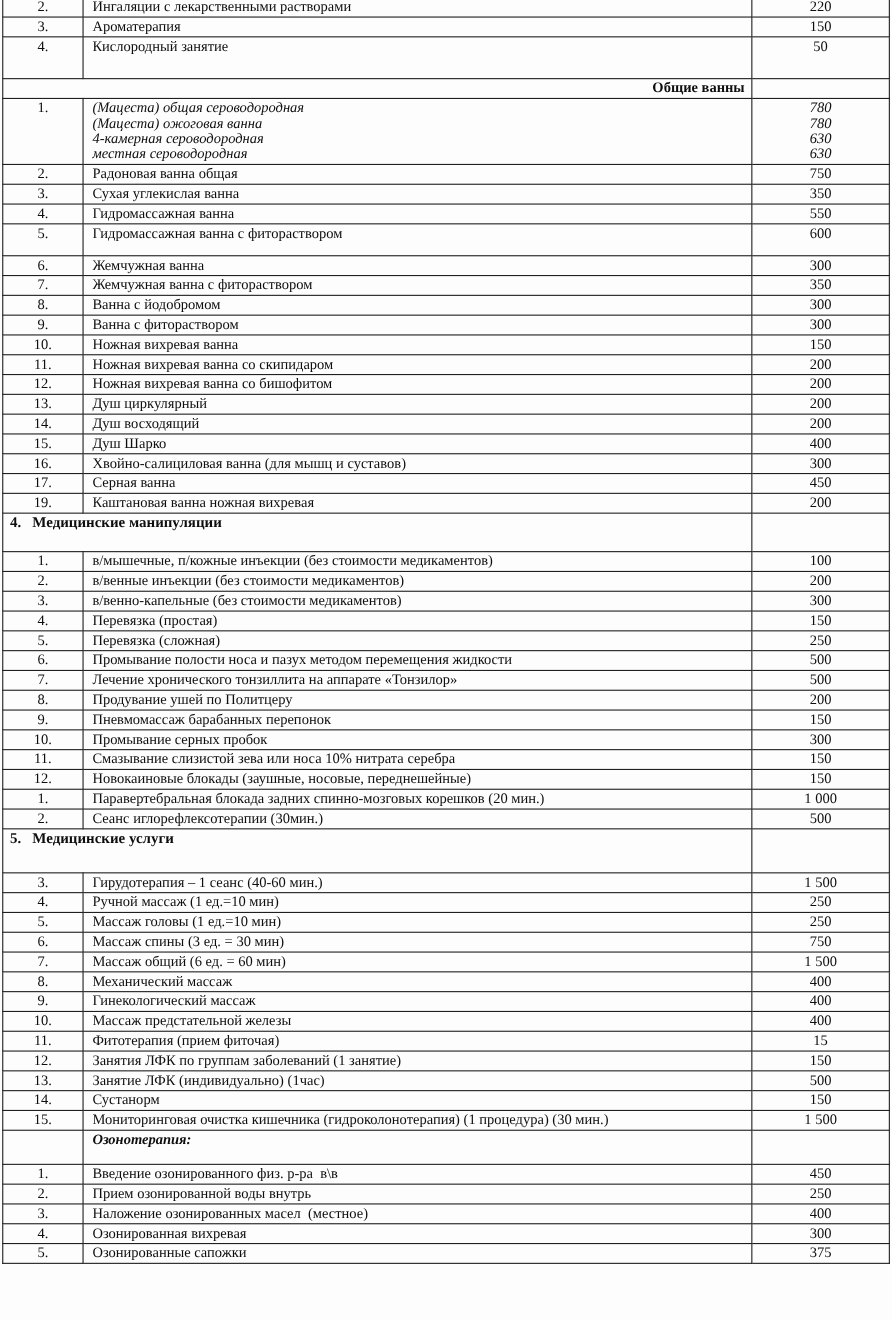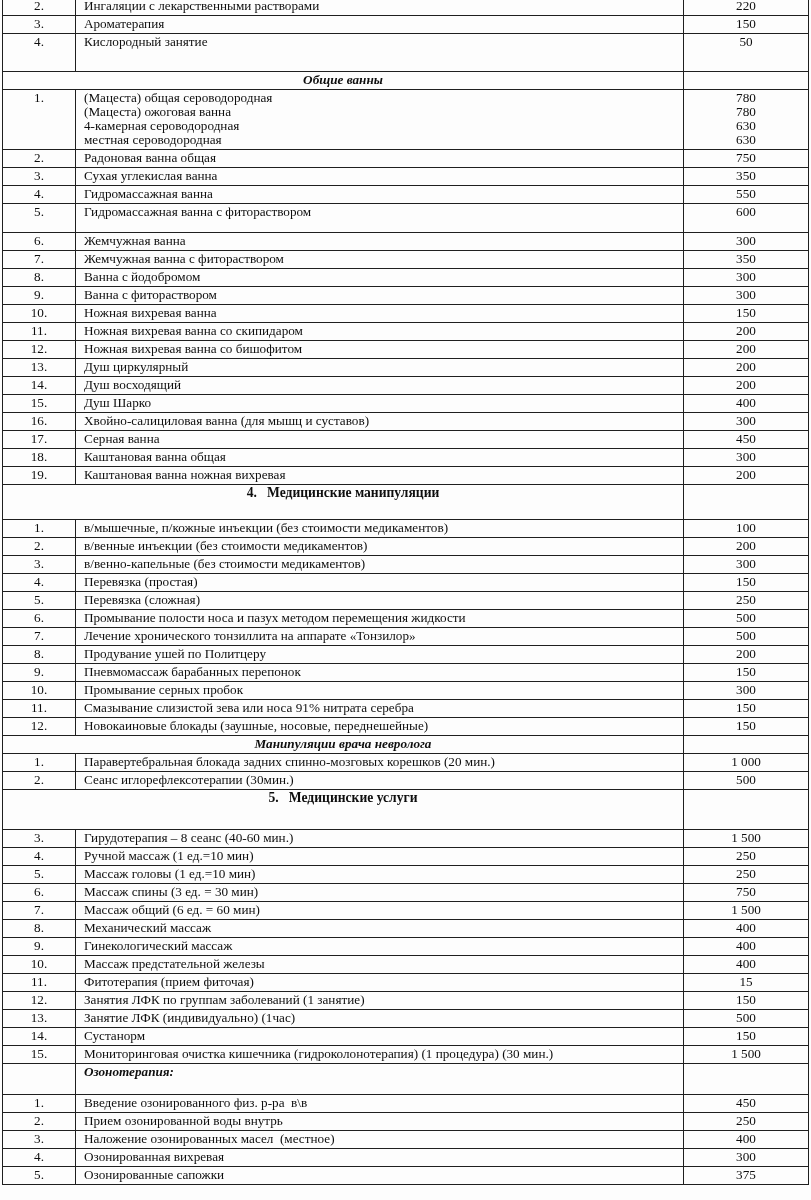--- a/index.html
+++ b/index.html
@@ -31,33 +31,31 @@
   col.c-num { width: 73px; }
   col.c-name { width: 608px; }
   col.c-price { width: 125px; }
   .num-cell { text-align: center; padding-left: 2px; padding-right: 2px; }
   .name-cell { text-align: left; padding-left: 8px; }
   .price-cell { text-align: center; }
   tr.item.tall td { height: 34px; }
   tr.item.tallish td { height: 25px; }
   tr.section td.section-cell {
     font-weight: bold;
-    font-style: italic;
-    text-align: center;
+    text-align: right;
   }
   tr.heading td.heading-cell {
     font-weight: bold;
-    text-align: center;
     height: 31px;
     font-size: 13.6px;
   }
   tr.heading.taller td { height: 36px; font-family: Liberation Serif, serif; }
   tr.subsection td { height: 27px; margin-top: 44px; }
   tr.subsection .name-cell { font-weight: bold; font-style: italic; }
-  .name-line, .price-line { display: block; }
+  .name-line, .price-line { display: block; font-style: italic; }
 </style>
 </head>
 <body>
 
 <div class="page">
   <table class="price-table">
     <colgroup>
       <col class="c-num">
       <col class="c-name">
       <col class="c-price">
@@ -171,25 +169,20 @@
           <td class="num-cell">16.</td>
           <td class="name-cell">Хвойно-салициловая ванна (для мышц и суставов)</td>
           <td class="price-cell">300</td>
         </tr>
         <tr class="item">
           <td class="num-cell">17.</td>
           <td class="name-cell">Серная ванна</td>
           <td class="price-cell">450</td>
         </tr>
         <tr class="item">
-          <td class="num-cell">18.</td>
-          <td class="name-cell">Каштановая ванна общая</td>
-          <td class="price-cell">300</td>
-        </tr>
-        <tr class="item">
           <td class="num-cell">19.</td>
           <td class="name-cell">Каштановая ванна ножная вихревая</td>
           <td class="price-cell">200</td>
         </tr>
         <tr class="heading">
           <td class="heading-cell" colspan="2">4.&nbsp;&nbsp;&nbsp;Медицинские манипуляции</td>
           <td class="price-cell"></td>
         </tr>
         <tr class="item">
           <td class="num-cell">1.</td>
@@ -236,49 +229,45 @@
           <td class="name-cell">Пневмомассаж барабанных перепонок</td>
           <td class="price-cell">150</td>
         </tr>
         <tr class="item">
           <td class="num-cell">10.</td>
           <td class="name-cell">Промывание серных пробок</td>
           <td class="price-cell">300</td>
         </tr>
         <tr class="item">
           <td class="num-cell">11.</td>
-          <td class="name-cell">Смазывание слизистой зева или носа 91% нитрата серебра</td>
+          <td class="name-cell">Смазывание слизистой зева или носа 10% нитрата серебра</td>
           <td class="price-cell">150</td>
         </tr>
         <tr class="item">
           <td class="num-cell">12.</td>
           <td class="name-cell">Новокаиновые блокады (заушные, носовые, переднешейные)</td>
           <td class="price-cell">150</td>
-        </tr>
-        <tr class="section">
-          <td class="section-cell" colspan="2">Манипуляции врача невролога</td>
-          <td class="price-cell"></td>
         </tr>
         <tr class="item">
           <td class="num-cell">1.</td>
           <td class="name-cell">Паравертебральная блокада задних спинно-мозговых корешков (20 мин.)</td>
           <td class="price-cell">1 000</td>
         </tr>
         <tr class="item">
           <td class="num-cell">2.</td>
           <td class="name-cell">Сеанс иглорефлексотерапии (30мин.)</td>
           <td class="price-cell">500</td>
         </tr>
         <tr class="heading taller">
           <td class="heading-cell" colspan="2">5.&nbsp;&nbsp;&nbsp;Медицинские услуги</td>
           <td class="price-cell"></td>
         </tr>
         <tr class="item">
           <td class="num-cell">3.</td>
-          <td class="name-cell">Гирудотерапия – 8 сеанс (40-60 мин.)</td>
+          <td class="name-cell">Гирудотерапия – 1 сеанс (40-60 мин.)</td>
           <td class="price-cell">1 500</td>
         </tr>
         <tr class="item">
           <td class="num-cell">4.</td>
           <td class="name-cell">Ручной массаж (1 ед.=10 мин)</td>
           <td class="price-cell">250</td>
         </tr>
         <tr class="item">
           <td class="num-cell">5.</td>
           <td class="name-cell">Массаж головы (1 ед.=10 мин)</td>

